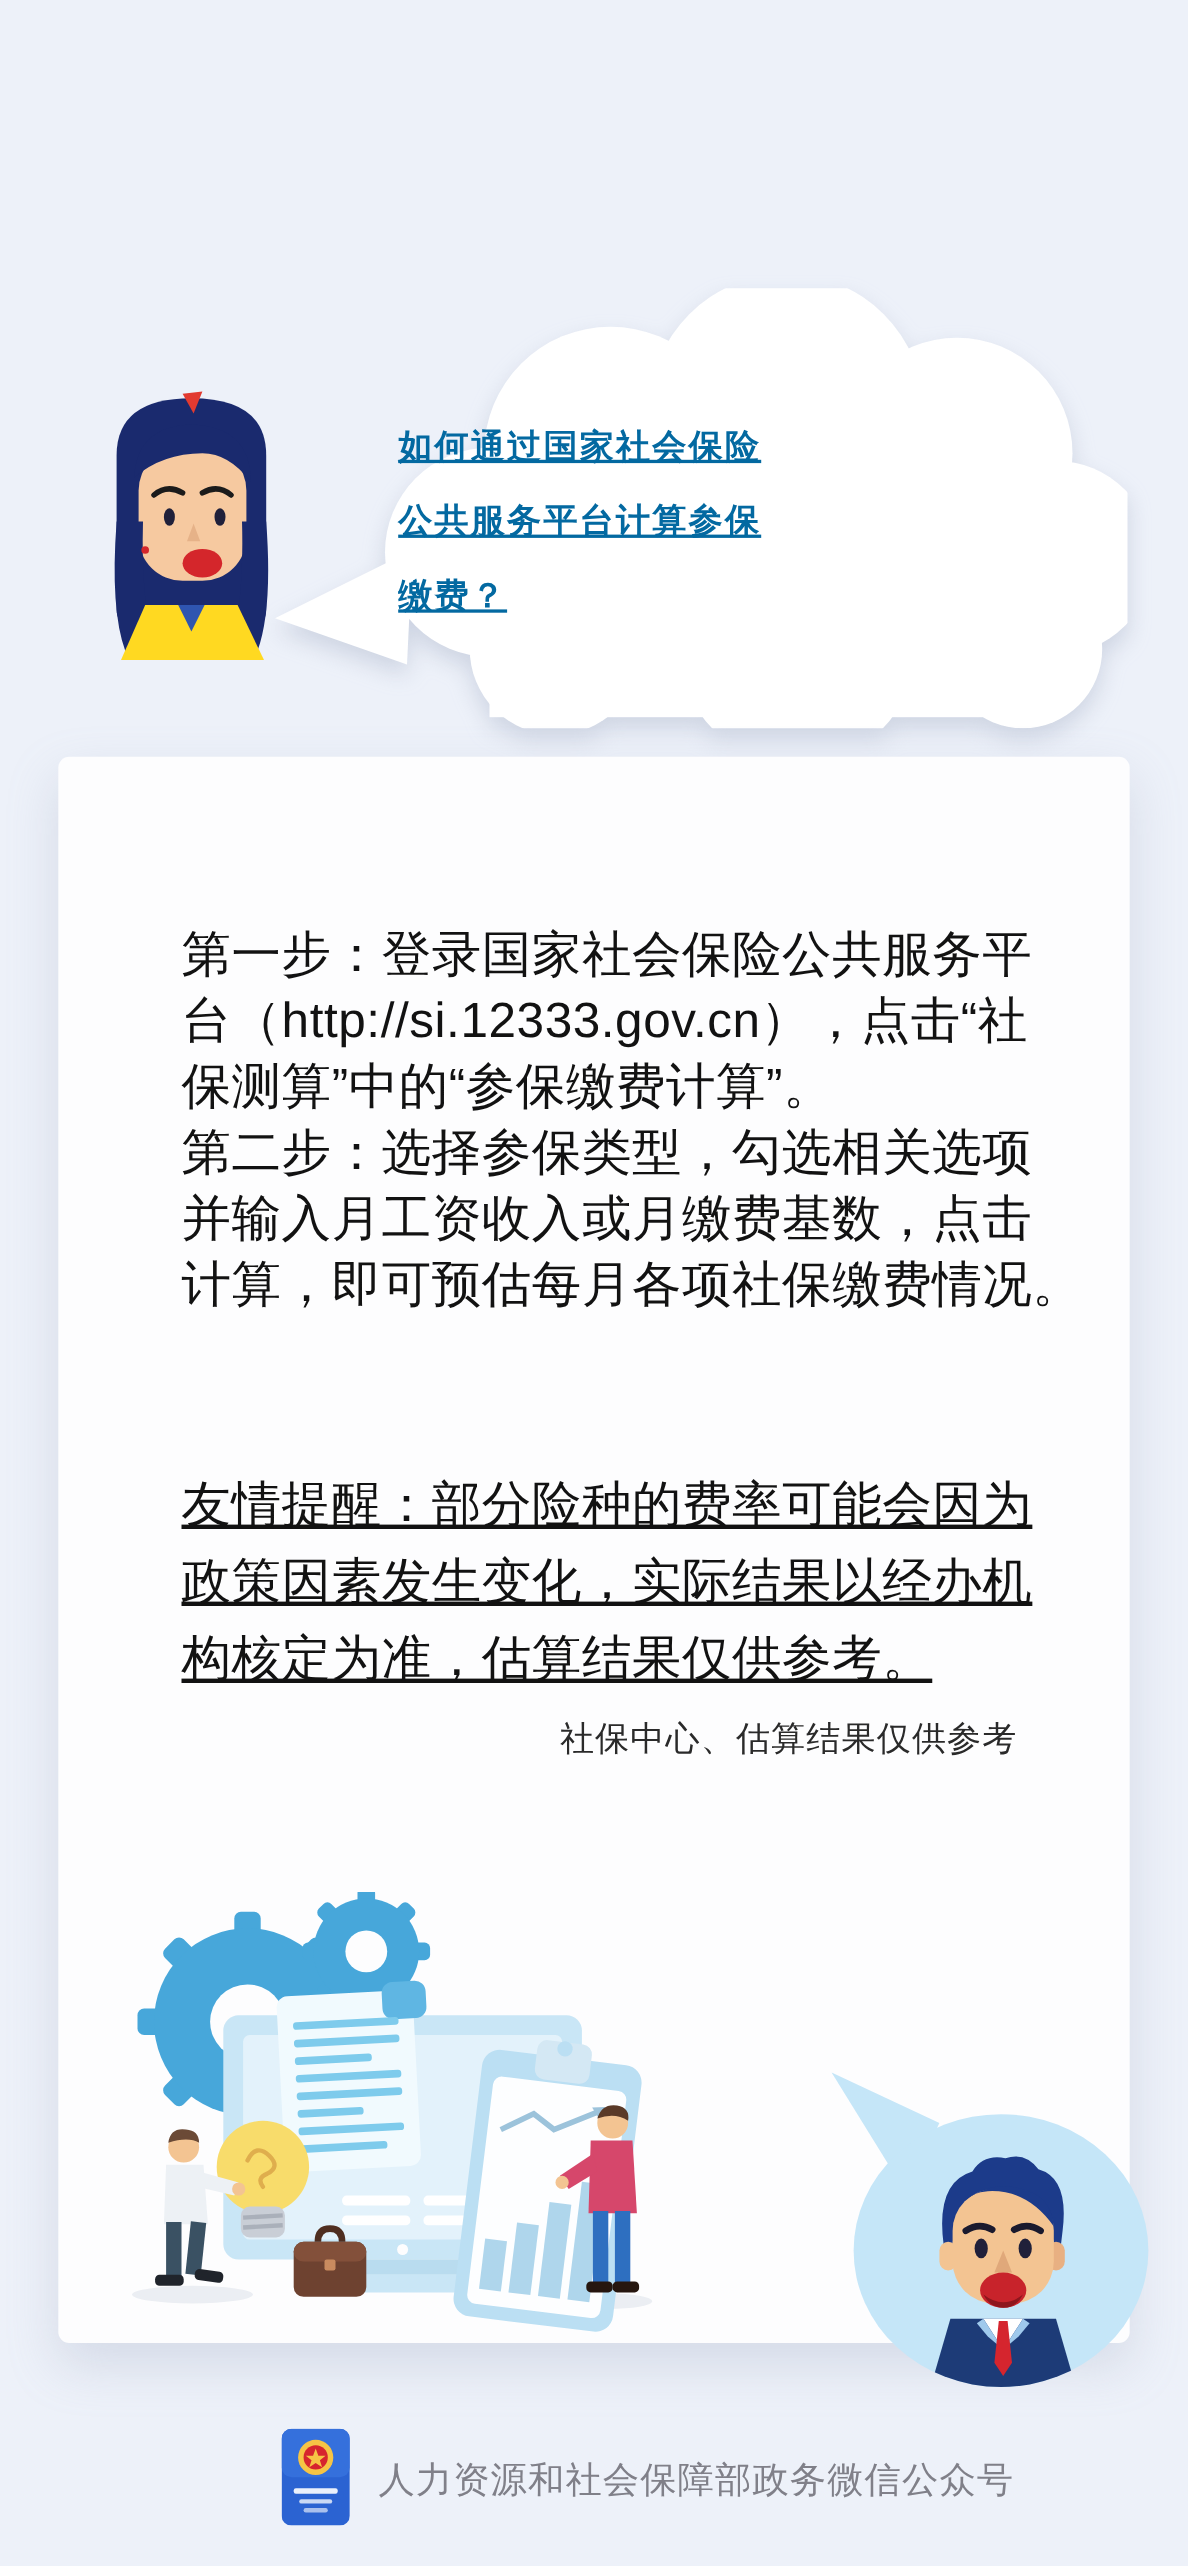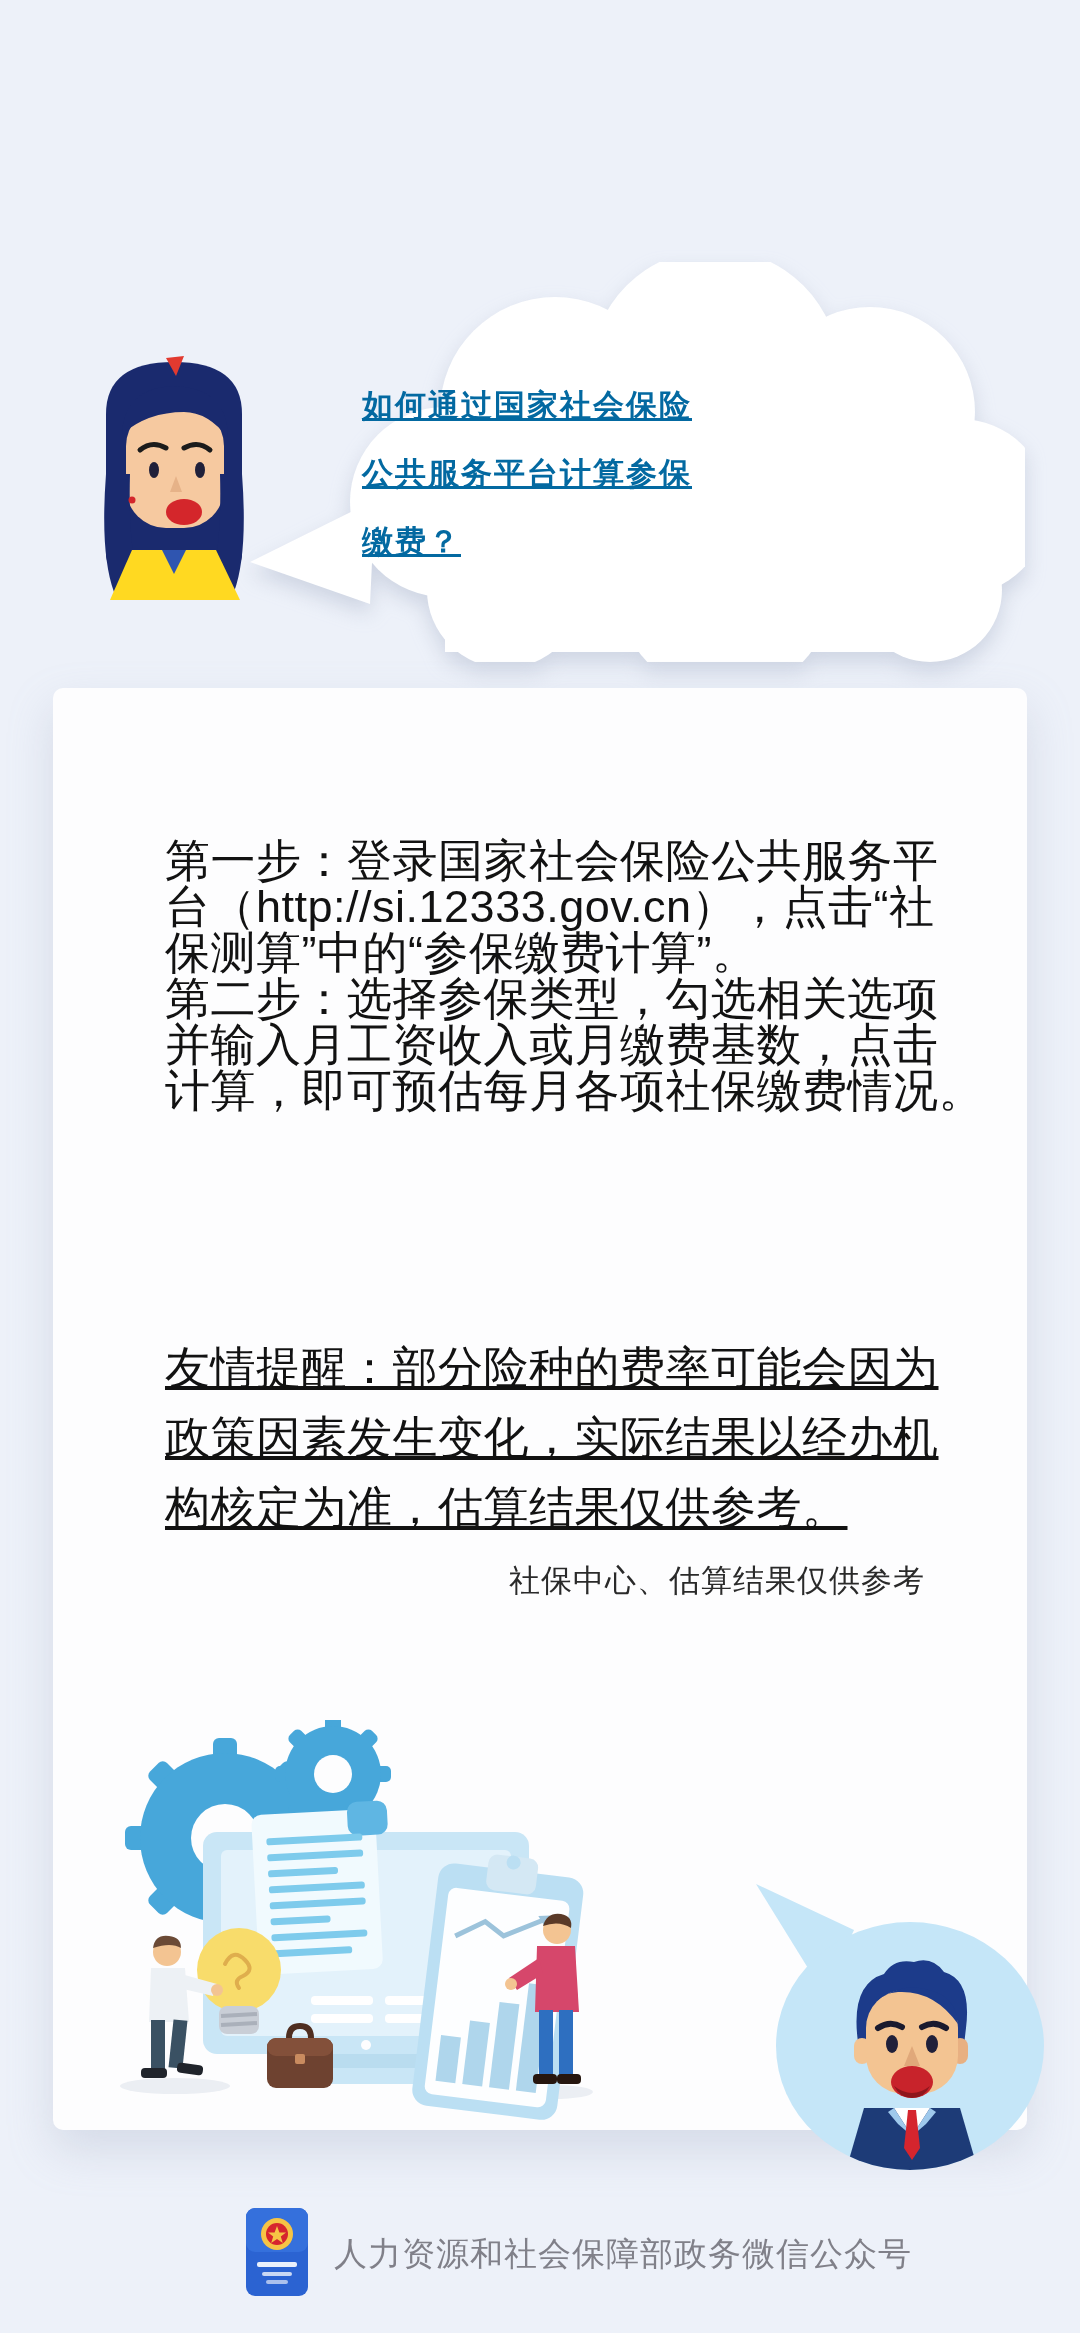--- a/index.html
+++ b/index.html
@@ -52,21 +52,21 @@
 
   
   .card{
     position:absolute;left:53px;top:688px;width:974px;height:1442px;
     background:#FDFDFE;border-radius:10px;
     box-shadow:0 20px 45px rgba(150,160,185,0.28);
   }
   .pre{white-space:pre-line;}
   .steps-text{
     position:absolute;left:112px;top:150px;width:820px;
-    color:#121212;font-size:45px;line-height:46px;letter-spacing:0.5px;
+    color:#121212;font-size:45px;line-height:60px;letter-spacing:0.5px;
   }
   .notice-text{
     position:absolute;left:112px;top:645px;width:820px;
     color:#121212;font-size:45px;line-height:70px;letter-spacing:0.5px;text-decoration:underline;
   }
   .credit-text{
     position:absolute;right:102px;top:872px;width:700px;text-align:right;
     color:#2A2A2A;font-size:31px;letter-spacing:1px;
     font-family:"DejaVu Serif","Liberation Serif",serif;
   }
@@ -75,21 +75,21 @@
   
   .man-bubble-circle{
     position:absolute;left:776px;top:1922px;width:268px;height:248px;
     background:#C5E6F8;border-radius:50%;overflow:hidden;
   }
   .man-svg{position:absolute;left:30px;top:28px;}
   .man-tail-svg{position:absolute;left:742px;top:1872px;}
 
   
   .footer{
-    position:absolute;left:0;top:2200px;width:1012px;height:133px;
+    position:absolute;left:10px;top:2200px;width:1012px;height:133px;
   }
   .footer-icon{position:absolute;left:246px;top:8px;}
   .footer-label{
     position:absolute;left:334px;top:32px;
     color:#808089;font-size:33px;letter-spacing:1px;
   }
 </style>
 </head>
 <body>
 

